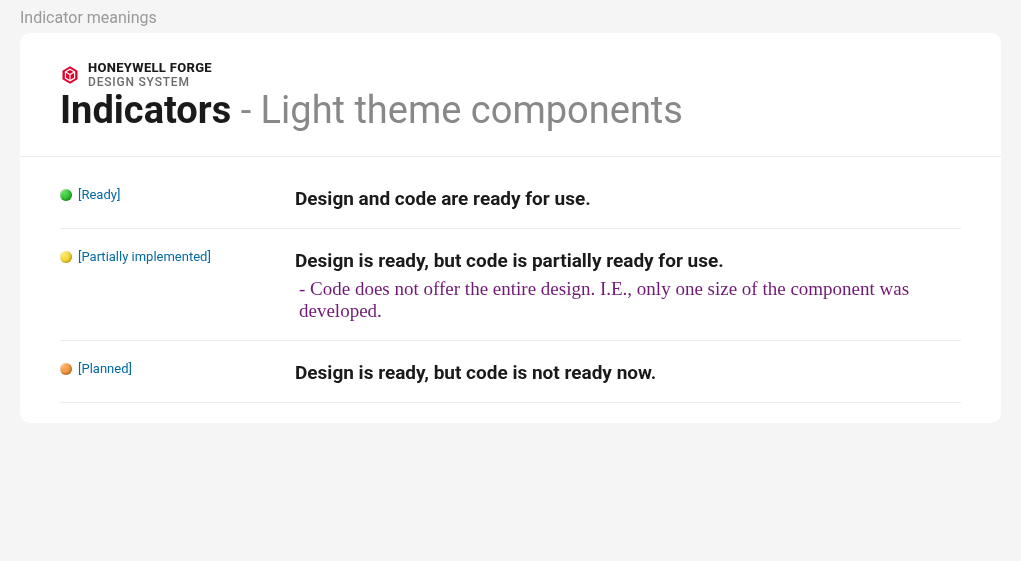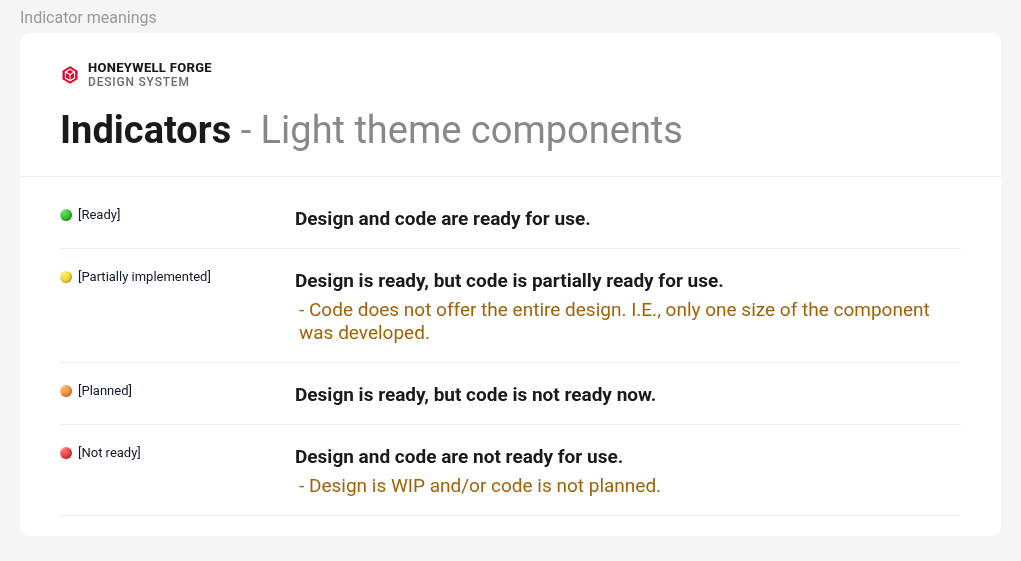--- a/index.html
+++ b/index.html
@@ -27,21 +27,20 @@
       overflow: hidden;
     }
     .card-header {
       padding: 28px 40px 24px;
       border-bottom: 1px solid #ececec;
     }
     .brand {
       display: flex;
       align-items: center;
       gap: 8px;
-      margin-bottom: 20px;
     }
     .brand-icon {
       width: 20px;
       height: 20px;
       flex-shrink: 0;
     }
     .brand-text {
       display: flex;
       flex-direction: column;
       line-height: 1;
@@ -80,21 +79,21 @@
       border-bottom: 1px solid #ececec;
       align-items: flex-start;
     }
     .indicator-key {
       width: 235px;
       flex-shrink: 0;
       display: flex;
       align-items: center;
       gap: 6px;
       font-size: 13px;
-      color: #0f172a;
+      color: #0369a1;
     }
     .dot {
       width: 12px;
       height: 12px;
       border-radius: 50%;
       flex-shrink: 0;
       box-shadow: inset -1px -1px 2px rgba(0,0,0,0.25), inset 1px 1px 1px rgba(255,255,255,0.4);
     }
     .dot-green { background: radial-gradient(circle at 35% 30%, #5de05d, #0a9e0a); }
     .dot-yellow { background: radial-gradient(circle at 35% 30%, #ffe86b, #e6c200); }
@@ -103,23 +102,24 @@
     .indicator-desc {
       flex: 1;
       font-size: 19px;
     }
     .desc-primary {
       font-weight: 700;
       color: #1a1a1a;
     }
     .desc-secondary {
       font-weight: 400;
-      color: #a16207;
+      color: #701a75;
       margin-top: 6px;
       padding-left: 4px;
+      font-family: Liberation Serif, serif;
     }
   </style>
 </head>
 <body>
 
 <div class="page-label">Indicator meanings</div>
 
 <div class="card">
   <div class="card-header">
     <div class="brand">
@@ -166,25 +166,15 @@
     <div class="indicator-row">
       <div class="indicator-key">
         <span class="dot dot-orange"></span>
         <span>[Planned]</span>
       </div>
       <div class="indicator-desc">
         <div class="desc-primary">Design is ready, but code is not ready now.</div>
       </div>
     </div>
 
-    <div class="indicator-row">
-      <div class="indicator-key">
-        <span class="dot dot-red"></span>
-        <span>[Not ready]</span>
-      </div>
-      <div class="indicator-desc">
-        <div class="desc-primary">Design and code are not ready for use.</div>
-        <div class="desc-secondary"> - Design is WIP and/or code is not planned.</div>
-      </div>
-    </div>
 
   </div>
 </div>
 
 </body></html>

